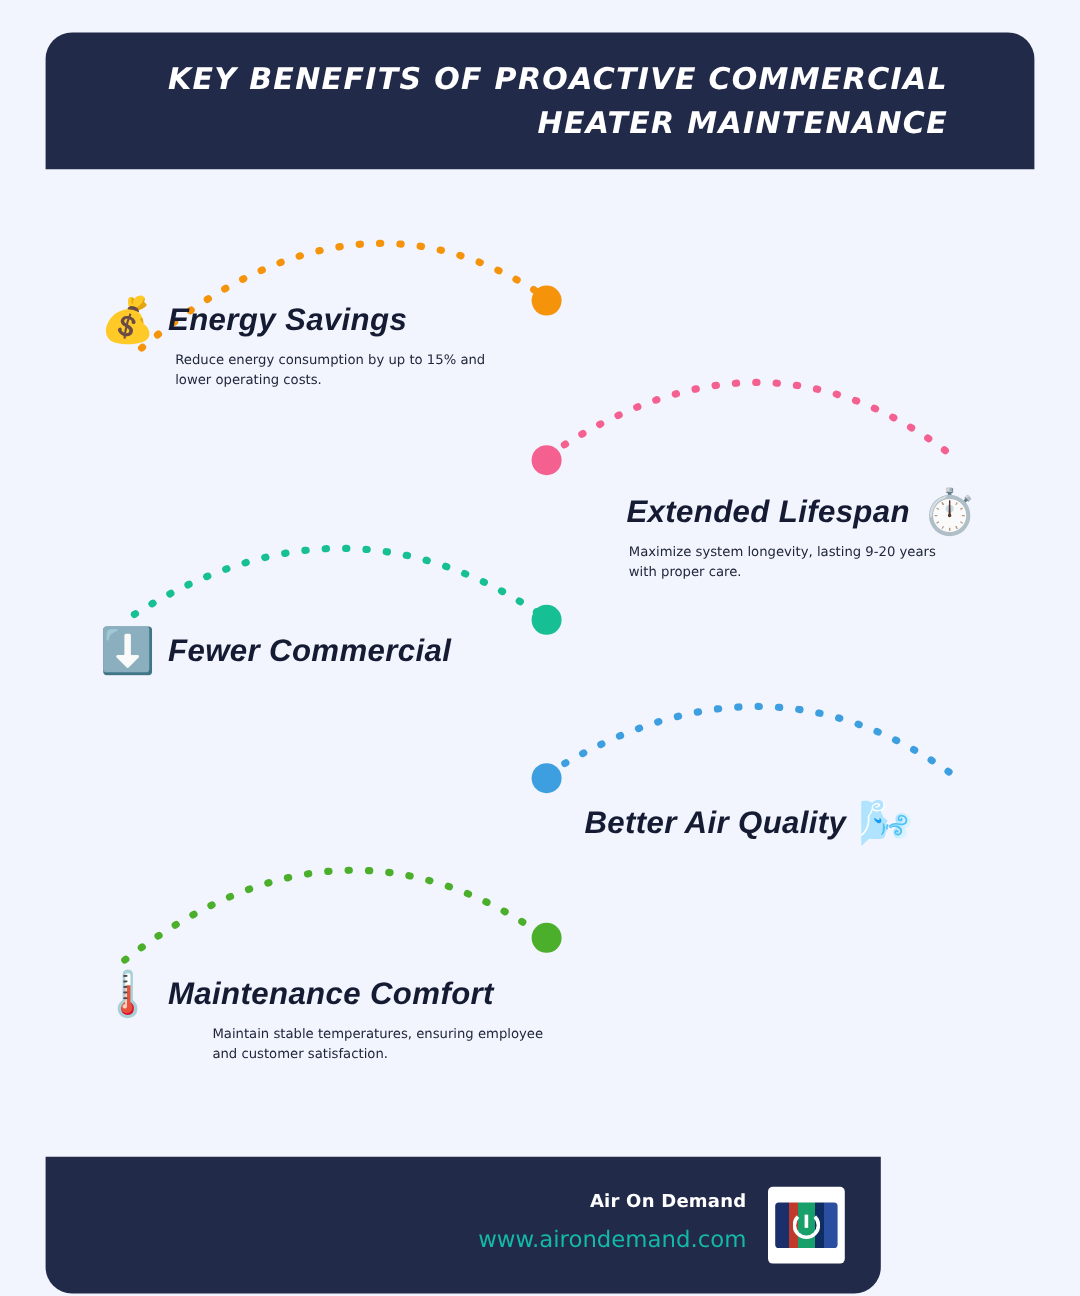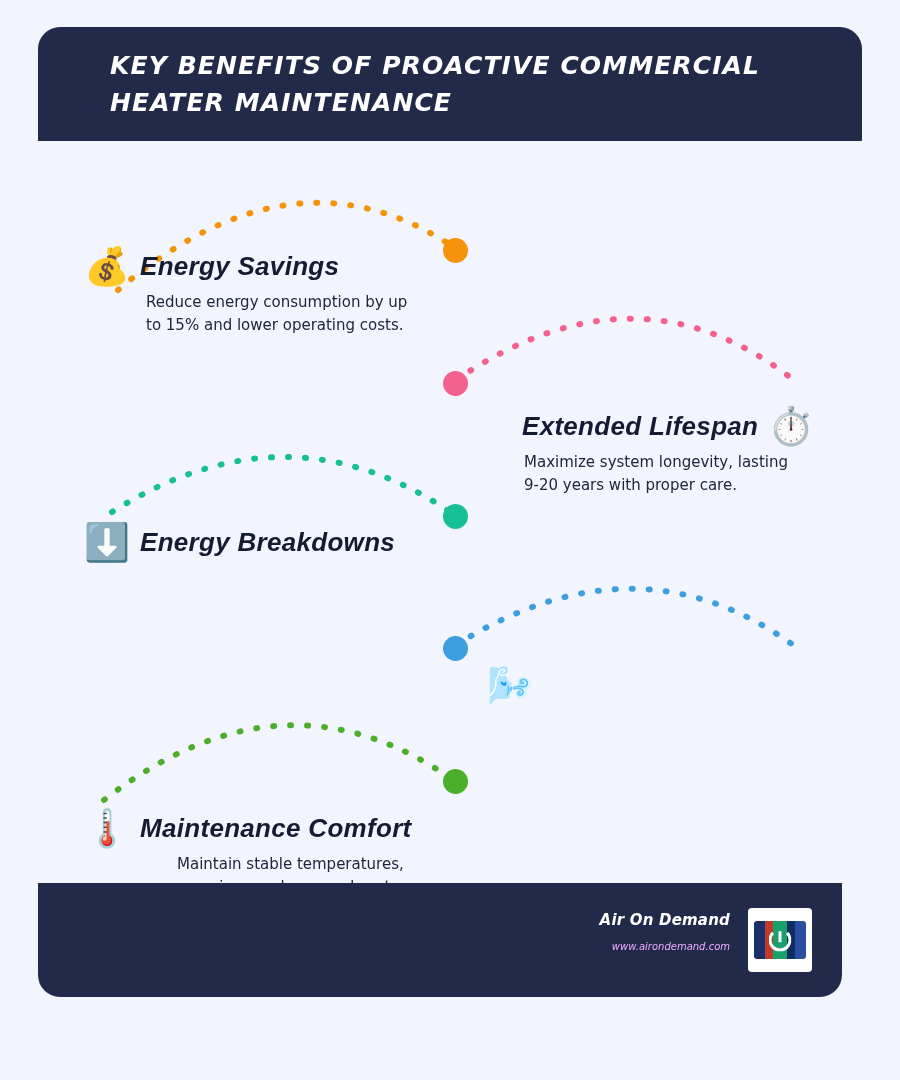--- a/index.html
+++ b/index.html
@@ -27,62 +27,61 @@
     position: absolute;
     left: 38px;
     top: 27px;
     width: 824px;
     height: 114px;
     background: #222a4a;
     border-radius: 22px 22px 0 0;
     display: flex;
     align-items: center;
     justify-content: center;
-    text-align: left;
+    text-align: right;
   }
   .header-title {
     color: #ffffff;
     font-family: "DejaVu Sans", sans-serif;
     font-style: italic;
     font-weight: bold;
     font-size: 25px;
     letter-spacing: 1.1px;
     line-height: 1.5;
     text-transform: uppercase;
     width: 680px;
   }
 
   
   .footer {
     position: absolute;
     left: 38px;
-    top: 883px;
-    width: 804px;
+    top: 964px;
+    width: 696px;
     height: 114px;
     background: #222a4a;
     border-radius: 0 0 22px 22px;
-    font-style: italic;
   }
   .footer-text {
     position: absolute;
     right: 112px;
     top: 28px;
     text-align: right;
     color: #ffffff;
   }
   .footer-brand {
     font-size: 15px;
     font-weight: bold;
     letter-spacing: .2px;
     margin-bottom: 12px;
   }
   .footer-url {
-    font-size: 10px;
+    font-size: 19px;
     font-weight: normal;
-    color: #f0abfc;
+    color: #14b8a6;
   }
   .footer-logo {
     position: absolute;
     right: 30px;
     top: 25px;
     width: 64px;
     height: 64px;
     background: #ffffff;
     border-radius: 4px;
     display: flex;
@@ -138,21 +137,21 @@
   .item-title {
     font-family: Liberation Sans, sans-serif;
     font-style: italic;
     font-weight: bold;
     font-size: 26px;
     color: #151b33;
     letter-spacing: .3px;
     white-space: nowrap;
   }
   .item-desc {
-    font-size: 15px;
+    font-size: 11px;
     line-height: 1.55;
     color: #20263c;
     margin-top: 6px;
     max-width: 290px;
   }
   .item.left .item-desc { margin-left: 1px; }
   .item.right .item-desc { margin-left: 2px; }
 
   
   .dot {
@@ -205,26 +204,27 @@
     <div class="item-head">
       <span class="item-title">Extended Lifespan</span>
       <span class="item-emoji">⏱️</span>
     </div>
     <div class="item-desc" style="max-width:280px;">Maximize system longevity, lasting 9-20 years with proper care.</div>
   </div>
 
   <div class="item left" style="left:84px; top:524px;">
     <div class="item-head">
       <span class="item-emoji">⬇️</span>
-      <span class="item-title">Energy Breakdowns</span>
+      <span class="item-title">Fewer Commercial</span>
     </div>
   </div>
 
   <div class="item right" style="left:487px; top:667px;">
     <div class="item-head">
+      <span class="item-title">Better Air Quality</span>
       <span class="item-emoji">🌬️</span>
     </div>
   </div>
 
   <div class="item left" style="left:84px; top:810px;">
     <div class="item-head">
       <span class="item-emoji">🌡️</span>
       <span class="item-title">Maintenance Comfort</span>
     </div>
     <div class="item-desc" style="margin-left:93px; max-width:278px;">Maintain stable temperatures, ensuring employee and customer satisfaction.</div>

